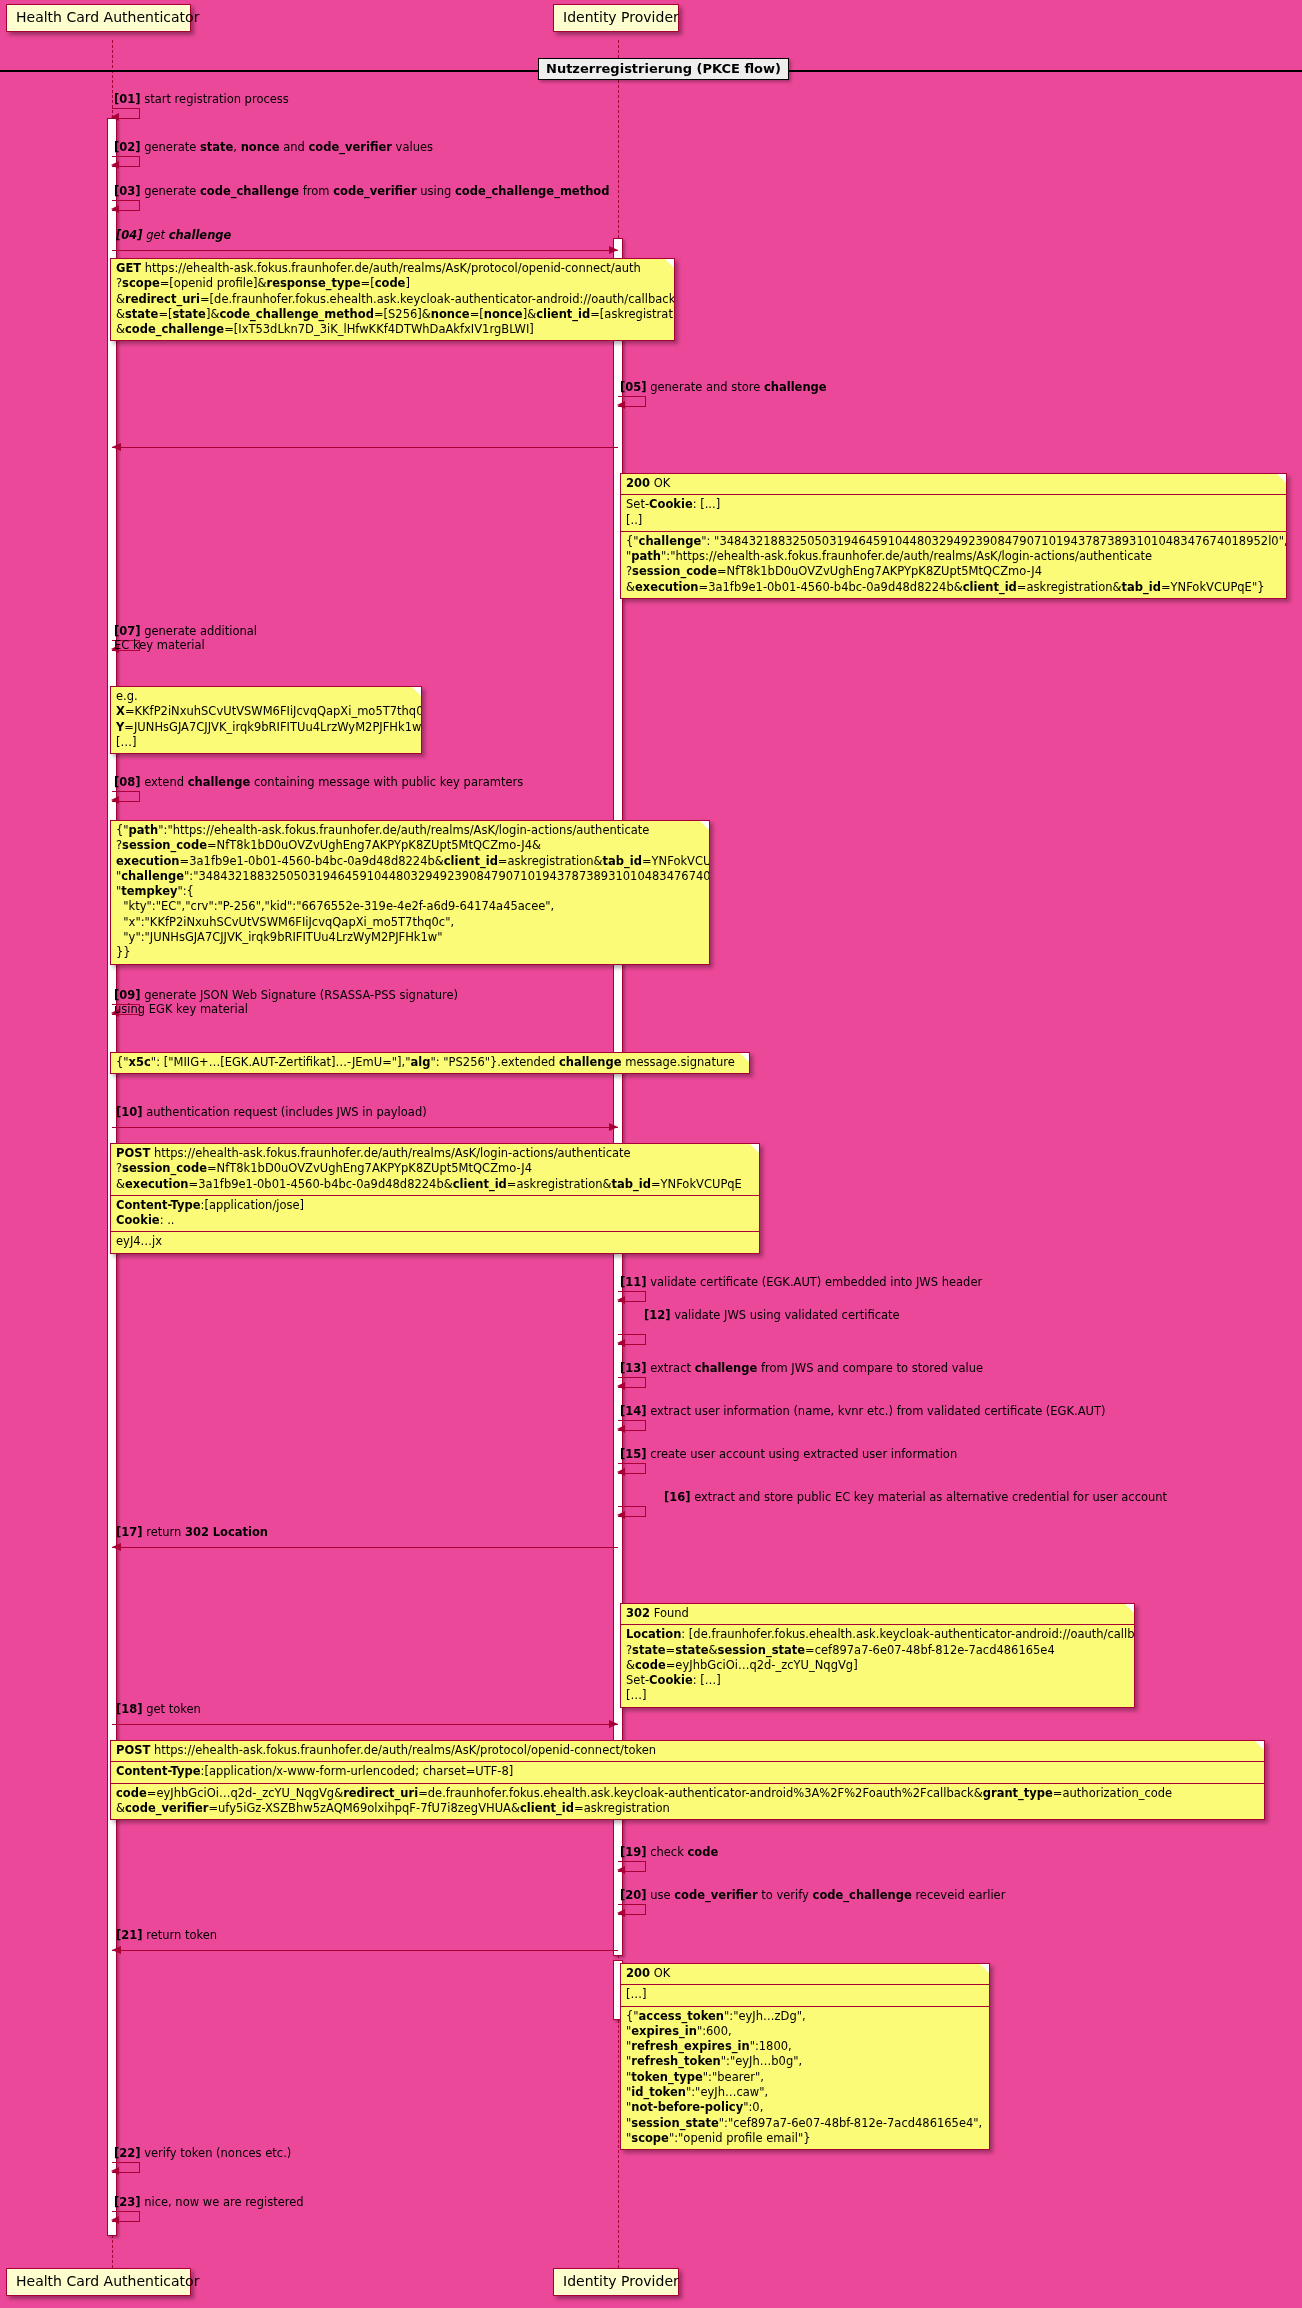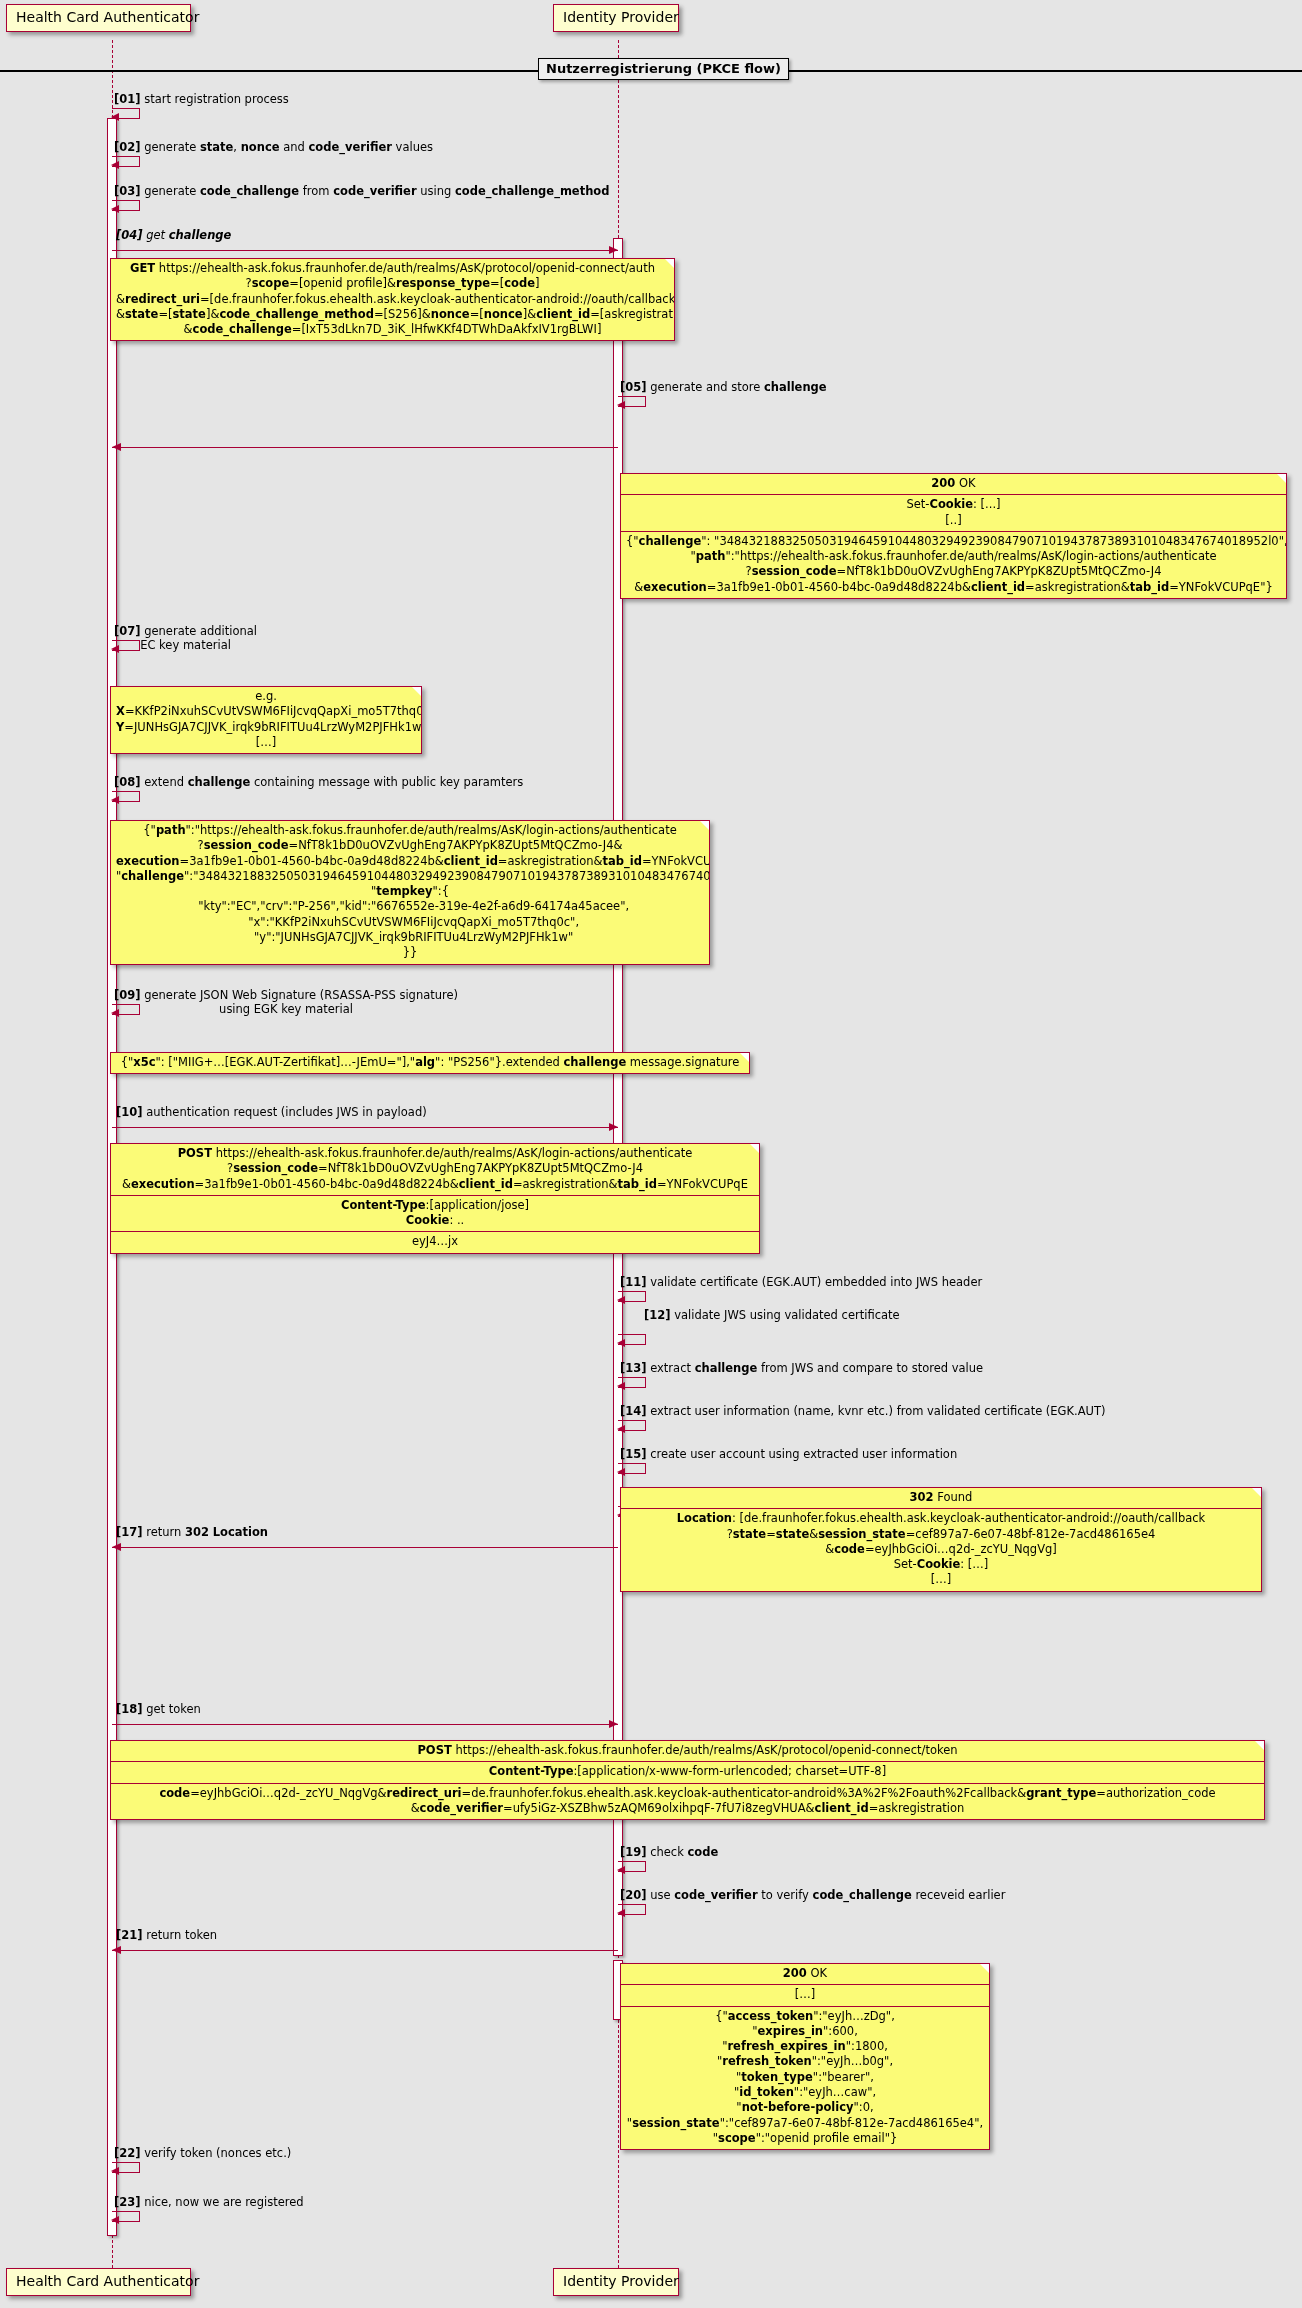--- a/index.html
+++ b/index.html
@@ -10,22 +10,21 @@
   body {
     font-family: "DejaVu Sans", sans-serif;
     font-size: 11px;
     color: #000000;
   }
   #diagram {
     position: relative;
     width: 1302px;
     height: 2308px;
     overflow: hidden;
-    background: #e5e5e5;
-    text-align: center;
+    background: #ec4899;
   }
   
   .participant {
     position: absolute;
     background: #FEFECE;
     border: 1.5px solid #A80036;
     box-shadow: 3px 3px 4px rgba(0,0,0,0.35);
     font-size: 14px;
     color: #000;
     padding: 5px 9px 6px 9px;
@@ -256,21 +255,21 @@
     </div>
     <div class="msglabel" style="left:620px;top:1447px;"><b>[15]</b> create user account using extracted user information</div>
     <div class="selfmsg" style="left:618px;top:1506px;width:28px;height:12px;">
       <div class="loop"></div>
       <div class="arrowhead"></div>
     </div>
     <div class="msglabel" style="left:620px;top:1490px;margin-left:44px;"><b>[16]</b> extract and store public EC key material as alternative credential for user account</div>
     <div class="arrowline" style="left:112px;top:1547px;width:506px;"></div>
     <div class="arrow-l" style="left:112px;top:1543px;"></div>
     <div class="msglabel" style="left:116px;top:1525px;"><b>[17]</b> return <b>302</b> <b>Location</b></div>
-    <div class="note" style="left:620px;top:1487px;width:642px;">
+    <div class="note" style="left:620px;top:1603px;width:515px;">
       <div class="note-sec"><b>302</b> Found</div>
       <div class="note-sec"><b>Location</b>: [de.fraunhofer.fokus.ehealth.ask.keycloak-authenticator-android://oauth/callback<br>?<b>state</b>=<b>state</b>&amp;<b>session_state</b>=cef897a7-6e07-48bf-812e-7acd486165e4<br>&amp;<b>code</b>=eyJhbGciOi…q2d-_zcYU_NqgVg]<br>Set-<b>Cookie</b>: […]<br>[…]</div>
       <div class="fold"></div>
     </div>
     <div class="arrowline" style="left:112px;top:1724px;width:506px;"></div>
     <div class="arrow-r" style="left:609px;top:1720px;"></div>
     <div class="msglabel" style="left:116px;top:1702px;"><b>[18]</b> get token</div>
     <div class="note" style="left:110px;top:1740px;width:1155px;">
       <div class="note-sec"><b>POST</b> https://ehealth-ask.fokus.fraunhofer.de/auth/realms/AsK/protocol/openid-connect/token</div>
       <div class="note-sec"><b>Content-Type</b>:[application/x-www-form-urlencoded; charset=UTF-8]</div>

